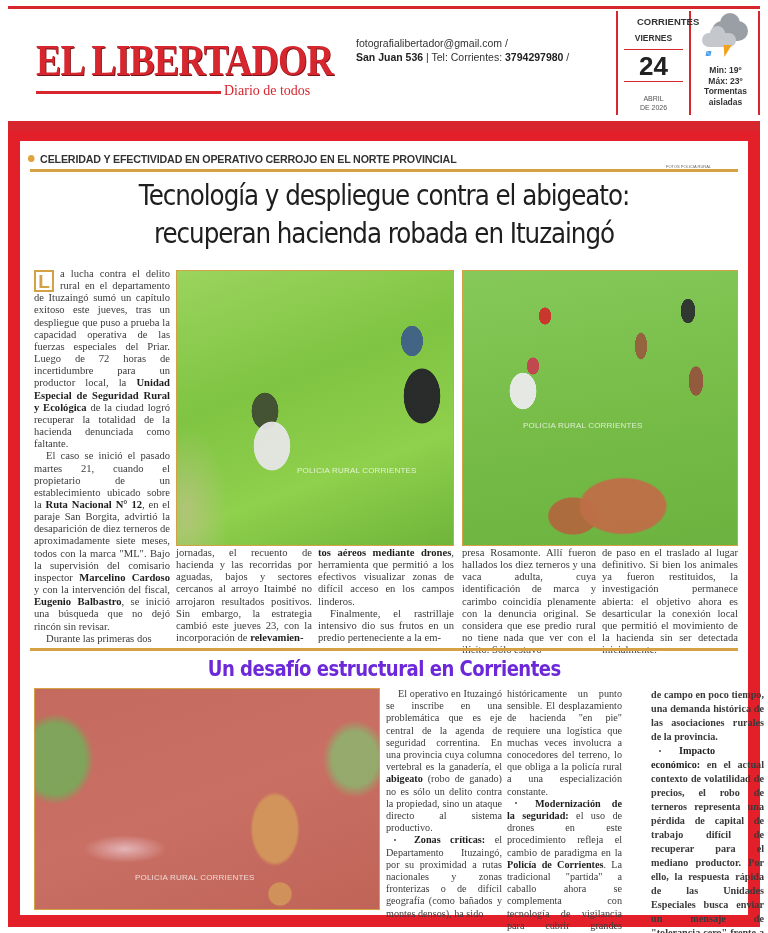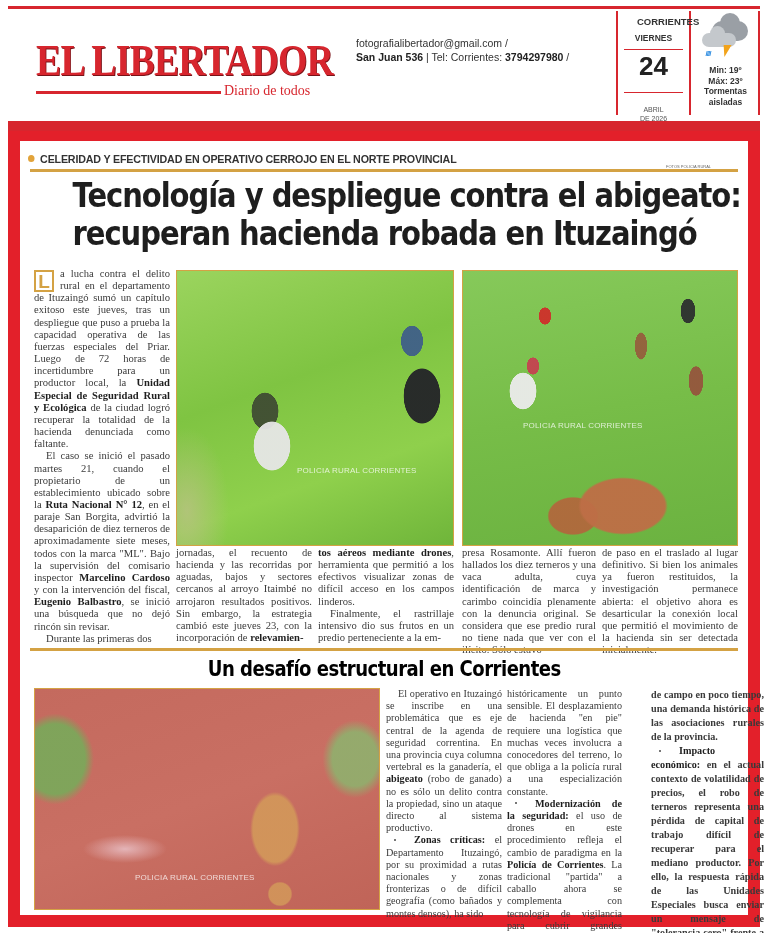--- a/index.html
+++ b/index.html
@@ -17,21 +17,21 @@
   .logo-line { position: absolute; left: 0; top: 8px; width: 185px; height: 3px; background: #d7262e; }
   .logo-sub { position: absolute; left: 188px; top: 0; font-size: 14px; color: #d7262e; white-space: nowrap; }
 
   .contact { position: absolute; left: 348px; top: 28px; font-family: "Liberation Sans", sans-serif; font-size: 10.5px; line-height: 13.5px; color: #333; }
   .contact b { color: #222; }
   .contact .bold-line { font-weight: normal; }
 
   .datebox { position: absolute; left: 608px; top: 2px; width: 75px; height: 104px; border-left: 2px solid #d7262e; border-right: 2px solid #d7262e; text-align: center; font-family: "Liberation Sans", sans-serif; }
   .date-city { font-size: 9.5px; font-weight: bold; color: #333; margin-top: 5px; margin-left: 19px; }
   .date-day { font-size: 8.5px; font-weight: bold; color: #333; margin-top: 6px; }
-  .date-num-wrap { margin: 6px 6px 12px; border-top: 1px solid #d7262e; border-bottom: 1px solid #d7262e; height: 44px; }
+  .date-num-wrap { margin: 6px 6px 12px; border-top: 1px solid #d7262e; border-bottom: 1px solid #d7262e; height: 33px; }
   .date-num { font-size: 26px; font-weight: bold; color: #222; line-height: 33px; }
   .date-month { font-size: 7px; color: #555; margin-top: 5px; line-height: 9px; }
 
   .weather { position: absolute; left: 685px; top: 2px; width: 67px; height: 104px; border-right: 2px solid #d7262e; text-align: center; font-family: "Liberation Sans", sans-serif; }
   .weather-icon { position: relative; width: 56px; height: 44px; margin: 6px auto 0; }
   .cloud-back { position: absolute; left: 14px; top: 4px; width: 36px; height: 20px; background: #9a9fa5; border-radius: 12px; }
   .cloud-back::before { content: ""; position: absolute; left: 8px; top: -8px; width: 20px; height: 20px; background: #9a9fa5; border-radius: 50%; }
   .cloud-front { position: absolute; left: 4px; top: 16px; width: 34px; height: 14px; background: #c4c8cc; border-radius: 8px; }
   .cloud-front::before { content: ""; position: absolute; left: 8px; top: -7px; width: 15px; height: 15px; background: #c4c8cc; border-radius: 50%; }
   .rain { position: absolute; left: 8px; top: 32px; font-size: 8px; color: #2a8be0; font-weight: bold; letter-spacing: -1px; }
@@ -42,21 +42,21 @@
 
   
   .frame { position: absolute; left: 8px; top: 131px; width: 752px; height: 796px; border: 12px solid #e3202a; border-top-width: 10px; background: #fff; }
 
   .kicker { position: absolute; left: 28px; top: 153px; font-family: "Liberation Sans", sans-serif; font-weight: bold; font-size: 11.5px; color: #333; letter-spacing: -0.2px; transform: scaleX(0.93); transform-origin: left; white-space: nowrap; }
   .kicker-dot { display: inline-block; width: 7px; height: 7px; background: #e2a33a; border-radius: 50%; margin-right: 6px; vertical-align: 1px; }
   .photo-credit { position: absolute; left: 666px; top: 164px; font-family: "Liberation Sans", sans-serif; font-size: 4px; color: #666; }
   .gold-rule { position: absolute; height: 3px; background: #d4a244; }
   .gold-rule-1 { left: 30px; top: 169px; width: 708px; }
 
-  .headline { position: absolute; left: 30px; top: 177px; width: 708px; text-align: right; font-family: "DejaVu Sans", sans-serif; font-weight: bold; font-size: 33px; line-height: 38px; color: #1e1e1e; letter-spacing: -1.2px; }
+  .headline { position: absolute; left: 30px; top: 177px; width: 708px; text-align: center; font-family: "DejaVu Sans", sans-serif; font-weight: normal; font-size: 28px; line-height: 38px; color: #1e1e1e; letter-spacing: -1.2px; }
   .headline span { display: block; transform: scaleX(0.88); white-space: nowrap; }
 
   
   .col { position: absolute; font-family: "Liberation Serif", serif; font-size: 10.6px; line-height: 12.15px; color: #3a3a3a; text-align: justify; }
   .col p { text-indent: 0; }
   .col p.ind { text-indent: 12px; }
   .col b { color: #1e1e1e; }
   .drop-cap { float: left; width: 20px; height: 22px; border: 2px solid #d4a244; margin: 2px 6px 0 0; font-family: "Liberation Sans", sans-serif; font-weight: bold; font-size: 19px; line-height: 19px; text-align: center; color: #d4a244; }
   .col-1 { left: 34px; top: 268px; width: 136px; }
   .subhead { font-family: "Liberation Serif", serif; font-weight: bold; font-size: 11px; line-height: 13px; color: #1e1e1e; margin: 14px 0 10px; text-align: left; }
@@ -91,21 +91,21 @@
       linear-gradient(160deg, #c46a5e 0%, #c96f63 50%, #c06458 100%); }
   .watermark { position: absolute; font-family: "Liberation Sans", sans-serif; font-size: 8px; color: rgba(255,255,255,.75); letter-spacing: 0.2px; white-space: nowrap; }
 
   .col-2 { left: 176px; top: 547px; width: 136px; }
   .col-3 { left: 318px; top: 547px; width: 136px; }
   .col-4 { left: 462px; top: 547px; width: 134px; }
   .col-5 { left: 602px; top: 547px; width: 136px; }
 
   .gold-rule-2 { left: 30px; top: 648px; width: 708px; }
 
-  .section-title { position: absolute; left: 30px; top: 655px; width: 708px; text-align: center; font-family: "DejaVu Sans", sans-serif; font-size: 21px; line-height: 28px; color: #000000; letter-spacing: -0.6px; }
+  .section-title { position: absolute; left: 30px; top: 655px; width: 708px; text-align: center; font-family: "DejaVu Sans", sans-serif; font-size: 21px; line-height: 28px; color: #6d28d9; letter-spacing: -0.6px; }
   .section-title span { display: inline-block; transform: scaleX(0.86); white-space: nowrap; }
 
   .col-6 { left: 386px; top: 688px; width: 116px; font-size: 10.2px; line-height: 12.2px; }
   .col-7 { left: 507px; top: 688px; width: 115px; font-size: 10.2px; line-height: 12.2px; }
   .col-8 { left: 651px; top: 688px; width: 113px; font-size: 10.2px; line-height: 14px; font-weight: bold; }
   .bullet-dot { display: inline-block; width: 2px; height: 2px; background: #777; margin: 0 18px 2px 8px; vertical-align: middle; }
 </style>
 </head>
 <body>
 

